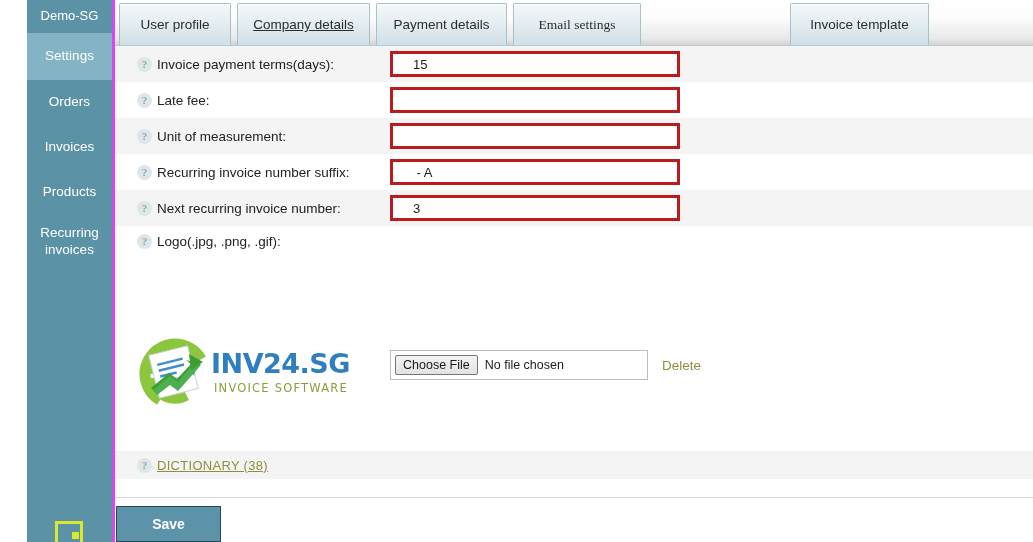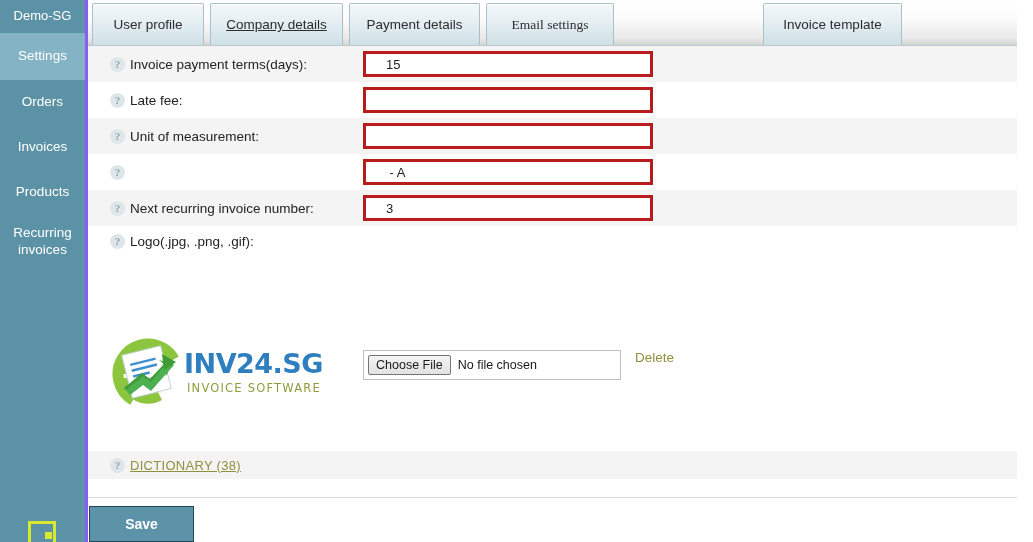--- a/index.html
+++ b/index.html
@@ -4,21 +4,21 @@
 <style>
   * { box-sizing: border-box; }
   html, body {
     margin: 0; padding: 0;
     width: 1033px; height: 542px;
     overflow: hidden;
     background: #ffffff;
     font-family: "Liberation Sans", sans-serif;
   }
 
-  #app { position: relative; width: 897px; height: 542px; background: #8b5cf6; }
+  #app { position: relative; width: 897px; height: 542px; background: #d946ef; margin-left: 27px; }
 
   
   #sidebar {
     position: absolute; left: 0; top: 0;
     width: 85px; height: 542px;
     background: #5c92a6;
   }
   .nav-item {
     width: 85px;
     color: #ffffff;
@@ -156,21 +156,21 @@
   #logo-sub {
     position: absolute; left: 75px; top: 47px;
     font-family: "DejaVu Sans", sans-serif;
     font-size: 11.5px;
     letter-spacing: 1.2px;
     color: #8f9c3d;
   }
   #file-row {
     position: absolute;
     left: 275px; top: 94px;
-    display: flex; 
+    display: flex; align-items: center;
   }
   #file-input-box {
     width: 258px; height: 30px;
     border: 1px solid #bfbfbf;
     background: #ffffff;
     display: flex; align-items: center;
     padding: 0 4px;
   }
   #choose-file-btn {
     height: 20px;
@@ -292,20 +292,21 @@
       </div>
 
       <div class="row alt">
         <span class="help-icon">?</span>
         <span class="field-label">Unit of measurement:</span>
         <input class="field-input" type="text" value="" style="">
       </div>
 
       <div class="row">
         <span class="help-icon">?</span>
+        <span class="field-label">Recurring invoice number suffix:</span>
         <input class="field-input" type="text" value=" - A" style="">
       </div>
 
       <div class="row alt">
         <span class="help-icon">?</span>
         <span class="field-label">Next recurring invoice number:</span>
         <input class="field-input" type="text" value="3" style="">
       </div>
 
       <div class="row" style="height:30px">

